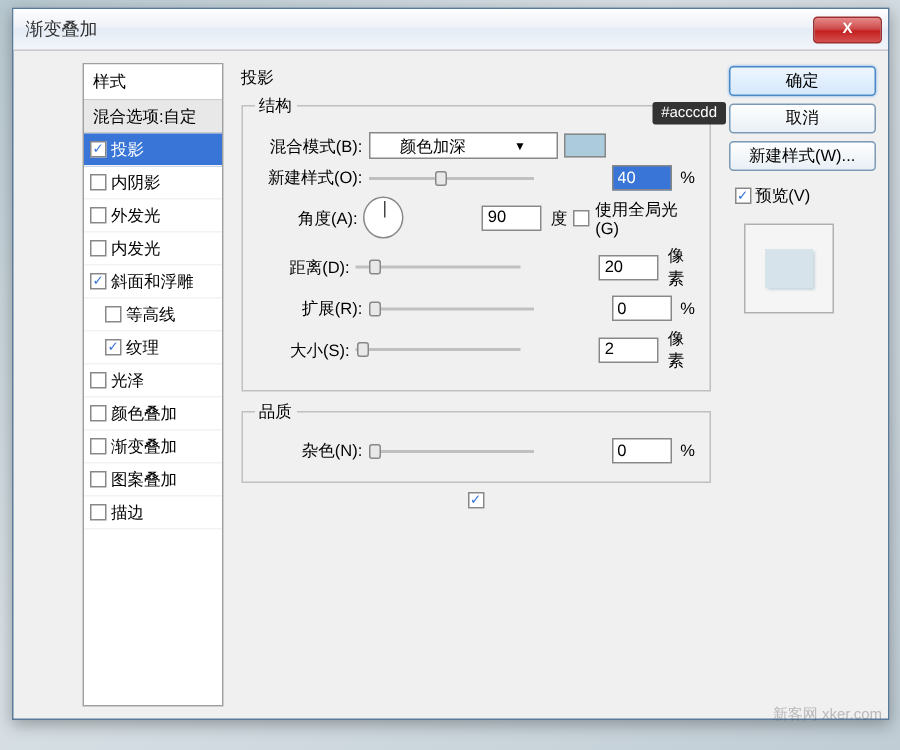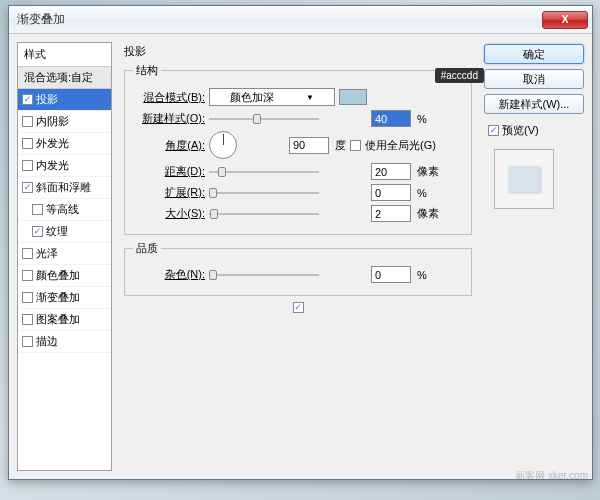--- a/index.html
+++ b/index.html
@@ -2,33 +2,33 @@
 <html><head>
 <meta charset="utf-8">
 <style>
 * { box-sizing: border-box; font-family: "Microsoft YaHei", SimSun, sans-serif; font-size: 11px; }
 body { margin: 0; background: linear-gradient(135deg, #b8c8d0 0%, #d8e0e5 40%, #c0cdd5 100%); width: 600px; height: 500px; padding: 5px 8px; }
 .window { background: #f0f0f0; border: 1px solid #5a7a9a; box-shadow: 0 3px 10px rgba(0,0,0,0.3); width: 585px; height: 475px; }
 .titlebar { background: linear-gradient(#fdfdfe, #eef2f7 45%, #e5ecf5 50%, #f2f6fb); height: 28px; display: flex; align-items: center; padding: 0 4px 0 8px; border-bottom: 1px solid #c8c8c8; }
 .titlebar .title { flex: 1; color: #333; font-size: 12px; }
 .close-btn { width: 46px; height: 18px; background: linear-gradient(#e68a8a, #cf4b4b 45%, #c52020 55%, #d55050); border: 1px solid #9a3030; border-radius: 3px; color: #fff; text-align: center; line-height: 15px; font-size: 10px; font-weight: bold; cursor: pointer; }
 .content { display: flex; padding: 8px; gap: 8px; height: calc(100% - 28px); position: relative; }
-.style-list { width: 95px; border: 1px solid #a0a0a0; background: #fff; }
+.style-list { width: 95px; border: 1px solid #a0a0a0; background: #fff; margin-left: 38px; }
 .style-header { background: #fff; padding: 4px 6px; border-bottom: 1px solid #ccc; font-size: 11px; }
 .style-sub { background: #e8e8e8; padding: 3px 6px; border-bottom: 1px solid #ccc; font-size: 11px; }
 .style-item { padding: 3px 4px; display: flex; align-items: center; gap: 3px; border-bottom: 1px solid #f2f2f2; cursor: pointer; }
 .style-item.selected { background: #3875d7; color: #fff; }
 .style-item.indent { padding-left: 14px; }
 .chk { width: 11px; height: 11px; border: 1px solid #888; background: #fff; display: inline-flex; align-items: center; justify-content: center; font-size: 9px; color: #3875d7; line-height: 9px; }
 .main-panel { flex: 1; padding: 2px 4px; position: relative; }
 .panel-title { font-size: 11px; margin-bottom: 4px; }
 fieldset { border: 1px solid #c0c0c0; margin: 0 0 6px 0; padding: 6px 8px 8px 8px; }
 legend { font-size: 11px; padding: 0 3px; }
 .row { display: flex; align-items: center; margin: 4px 0; gap: 4px; }
-.row .lbl { width: 72px; text-align: right; font-size: 11px; text-decoration: underline; }
+.row .lbl { width: 72px; text-align: right; font-size: 11px; }
 .combo { flex: 0 0 126px; height: 18px; border: 1px solid #888; background: #fff; display: flex; align-items: center; padding: 0 20px; justify-content: space-between; }
 .combo .arrow { font-size: 8px; }
 .swatch { width: 28px; height: 16px; border: 1px solid #888; background: #acccdd; cursor: pointer; }
 .slider { flex: 0 0 110px; height: 14px; position: relative; }
 .slider .track { position: absolute; top: 6px; left: 0; right: 0; height: 2px; background: #c0c0c0; }
 .slider .thumb { position: absolute; top: 2px; width: 8px; height: 10px; background: #e8e8e8; border: 1px solid #888; border-radius: 2px; }
 .numbox { width: 40px; height: 17px; border: 1px solid #888; background: #fff; padding: 0 3px; font-size: 11px; margin-left: 48px; }
 .numbox.hl { background: #3875d7; color: #fff; }
 .unit { font-size: 11px; margin-left: 2px; }
 .angle-dial { width: 28px; height: 28px; border: 1px solid #888; border-radius: 50%; background: #fff; position: relative; }

